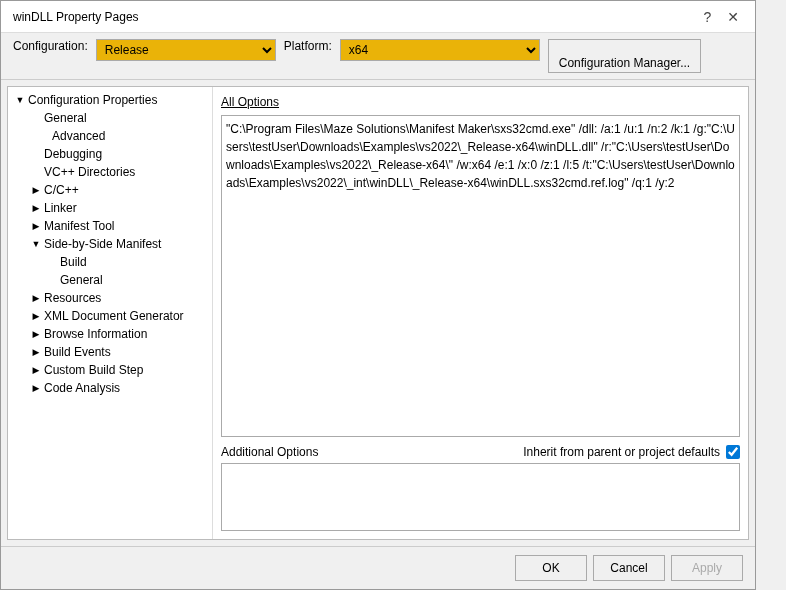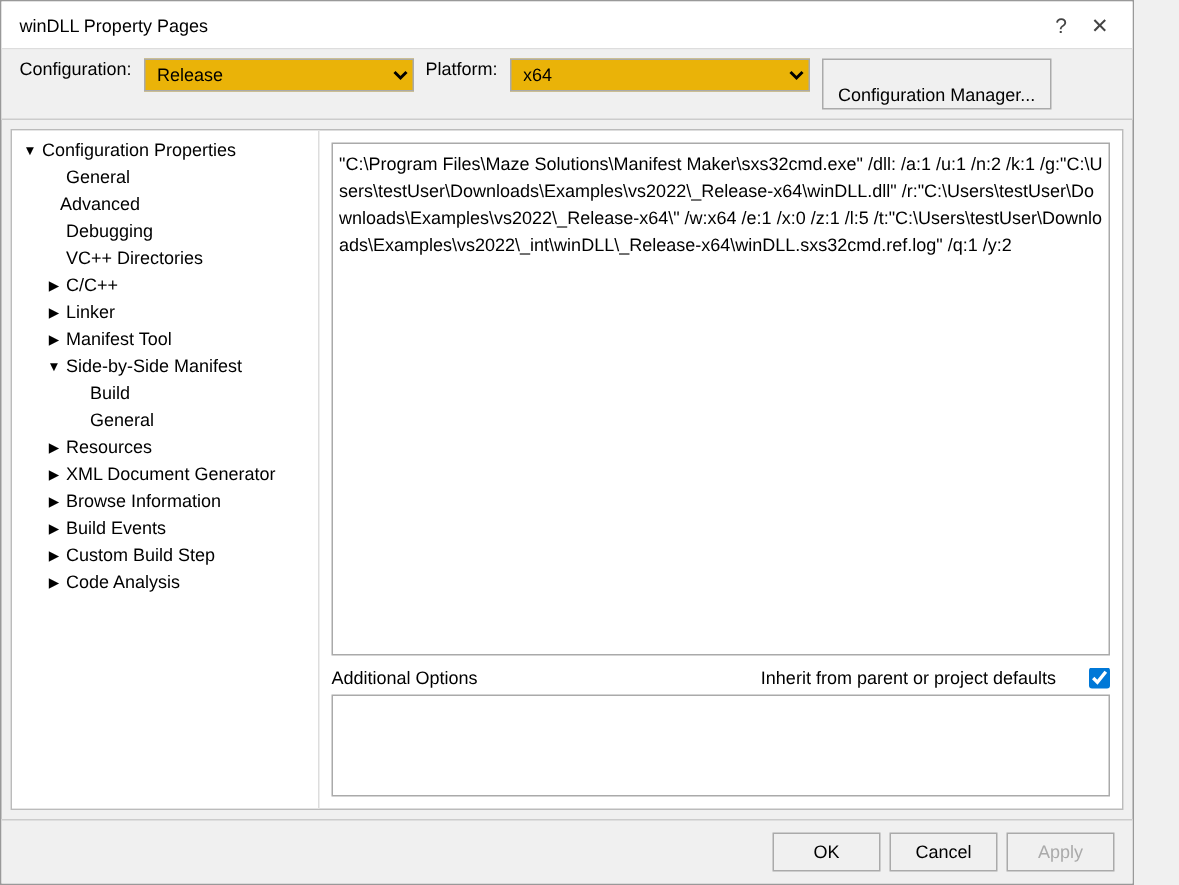--- a/index.html
+++ b/index.html
@@ -150,21 +150,21 @@
       justify-content: space-between;
       margin-bottom: 4px;
     }
     .additional-label {
       font-size: 12px;
       color: #000;
     }
     .inherit-row {
       display: flex;
       align-items: center;
-      gap: 22px;
+      gap: 6px;
     }
     .inherit-label {
       font-size: 12px;
       color: #000;
     }
     .inherit-checkbox {
       width: 14px;
       height: 14px;
       accent-color: #0078d7;
     }
@@ -231,21 +231,21 @@
 
     <div class="sidebar sidebar-scroll">
     <div class="tree-item" style="padding-left: 4px;">
           <span class="tree-arrow">▼</span>
           <span class="tree-label">Configuration Properties</span>
         </div>
         <div class="tree-item" style="padding-left: 20px;">
           <span class="tree-arrow"></span>
           <span class="tree-label">General</span>
         </div>
-        <div class="tree-item" style="padding-left: 16px;">
+        <div class="tree-item" style="padding-left: 28px;">
           <span class="tree-arrow"></span>
           <span class="tree-label">Advanced</span>
         </div>
         <div class="tree-item" style="padding-left: 20px; justify-content: center;">
           <span class="tree-arrow"></span>
           <span class="tree-label">Debugging</span>
         </div>
         <div class="tree-item" style="padding-left: 20px;">
           <span class="tree-arrow"></span>
           <span class="tree-label">VC++ Directories</span>
@@ -294,20 +294,21 @@
           <span class="tree-arrow">▶</span>
           <span class="tree-label">Custom Build Step</span>
         </div>
         <div class="tree-item" style="padding-left: 20px;">
           <span class="tree-arrow">▶</span>
           <span class="tree-label">Code Analysis</span>
         </div>
       </div>
 
     <div class="right-panel">
+      <div class="panel-section-title">All Options</div>
       <div class="all-options-area">
         <span>"C:\Program Files\Maze Solutions\Manifest Maker\sxs32cmd.exe" /dll: /a:1 /u:1 /n:2 /k:1 /g:"C:\Users\testUser\Downloads\Examples\vs2022\_Release-x64\winDLL.dll" /r:"C:\Users\testUser\Downloads\Examples\vs2022\_Release-x64\" /w:x64 /e:1 /x:0 /z:1 /l:5 /t:"C:\Users\testUser\Downloads\Examples\vs2022\_int\winDLL\_Release-x64\winDLL.sxs32cmd.ref.log" /q:1 /y:2</span>
       </div>
       <div class="additional-options-row">
         <span class="additional-label">Additional Options</span>
         <div class="inherit-row">
           <span class="inherit-label">Inherit from parent or project defaults</span>
           <input type="checkbox" class="inherit-checkbox" checked="" style="">
         </div>
       </div>

